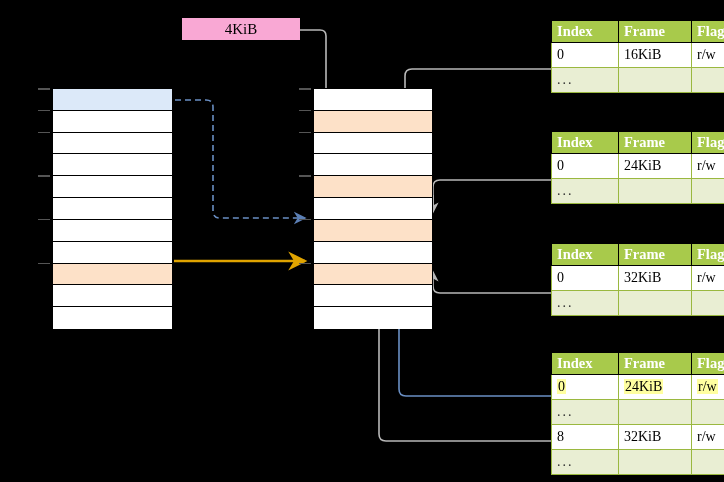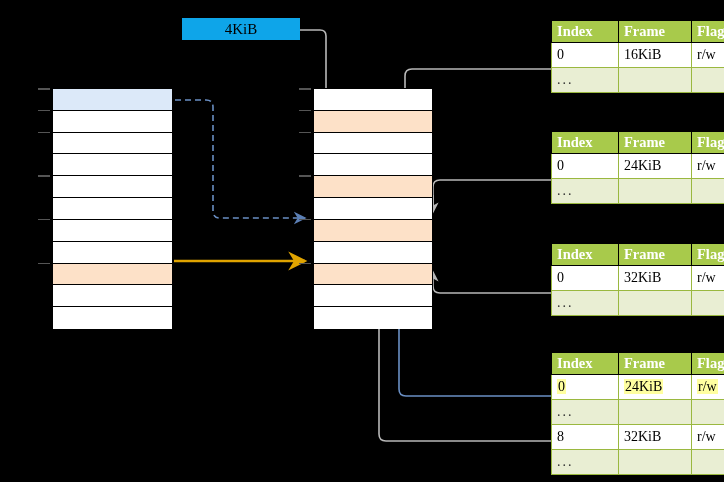--- a/index.html
+++ b/index.html
@@ -14,21 +14,21 @@
   .memtable{border:1.5px solid #000;background:#fff;}
   .memrow{box-sizing:border-box;border-bottom:1.5px solid #000;background:#fff;position:relative;}
   .memrow:last-child{border-bottom:none;}
   .memrow.blue{background:#dce9f9;}
   .memrow.peach{background:#fde1c8;}
 
   
   .tick{position:absolute;height:1.5px;background:#555;width:12px;}
 
   
-  .chip{background:#0ea5e9;color:#000;font-size:15px;line-height:22px;
+  .chip{background:#f9a8d4;color:#000;font-size:15px;line-height:22px;
         text-align:center;}
 
   
   .ptable{border-collapse:collapse;border:1.5px solid #000;background:#fff;
           table-layout:fixed;}
   .ptable th{background:#a8ca4b;color:#fff;font-weight:bold;font-size:14.5px;
              text-align:left;padding:2px 5px;border:1px solid #000;
              font-family:"Liberation Serif","DejaVu Serif",serif;}
   .ptable td{font-size:14px;padding:1px 5px;border:1px solid #9ab83f;color:#000;
              background:#fff;height:22px;}

